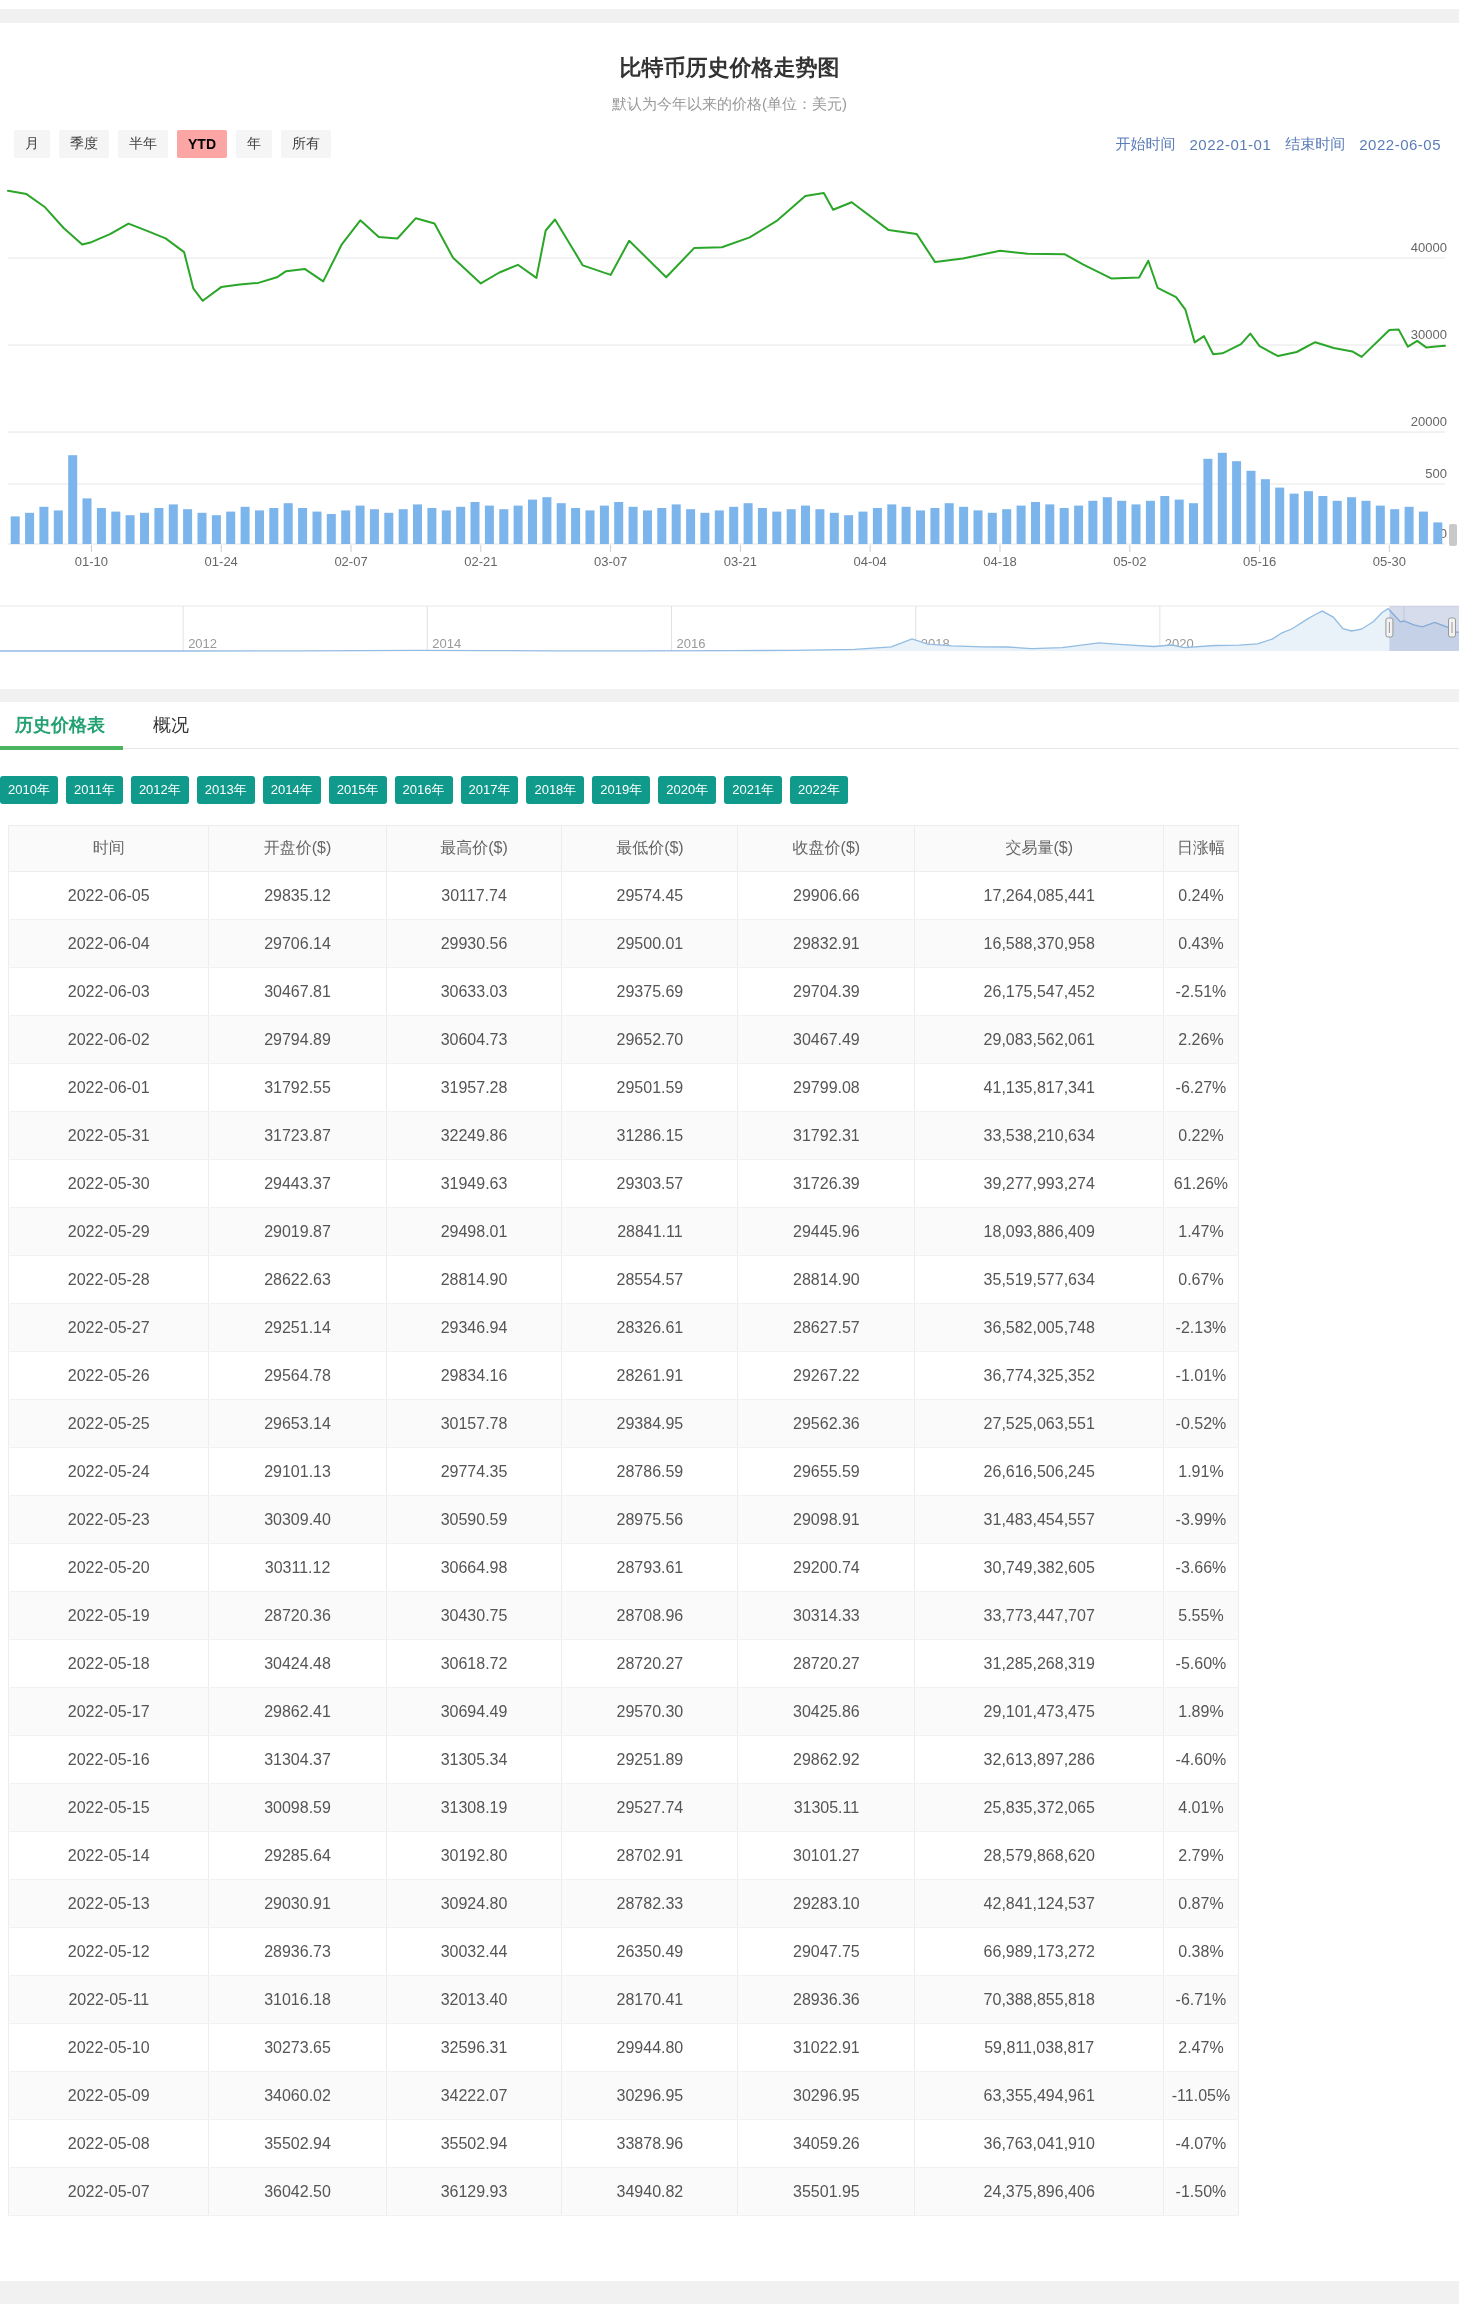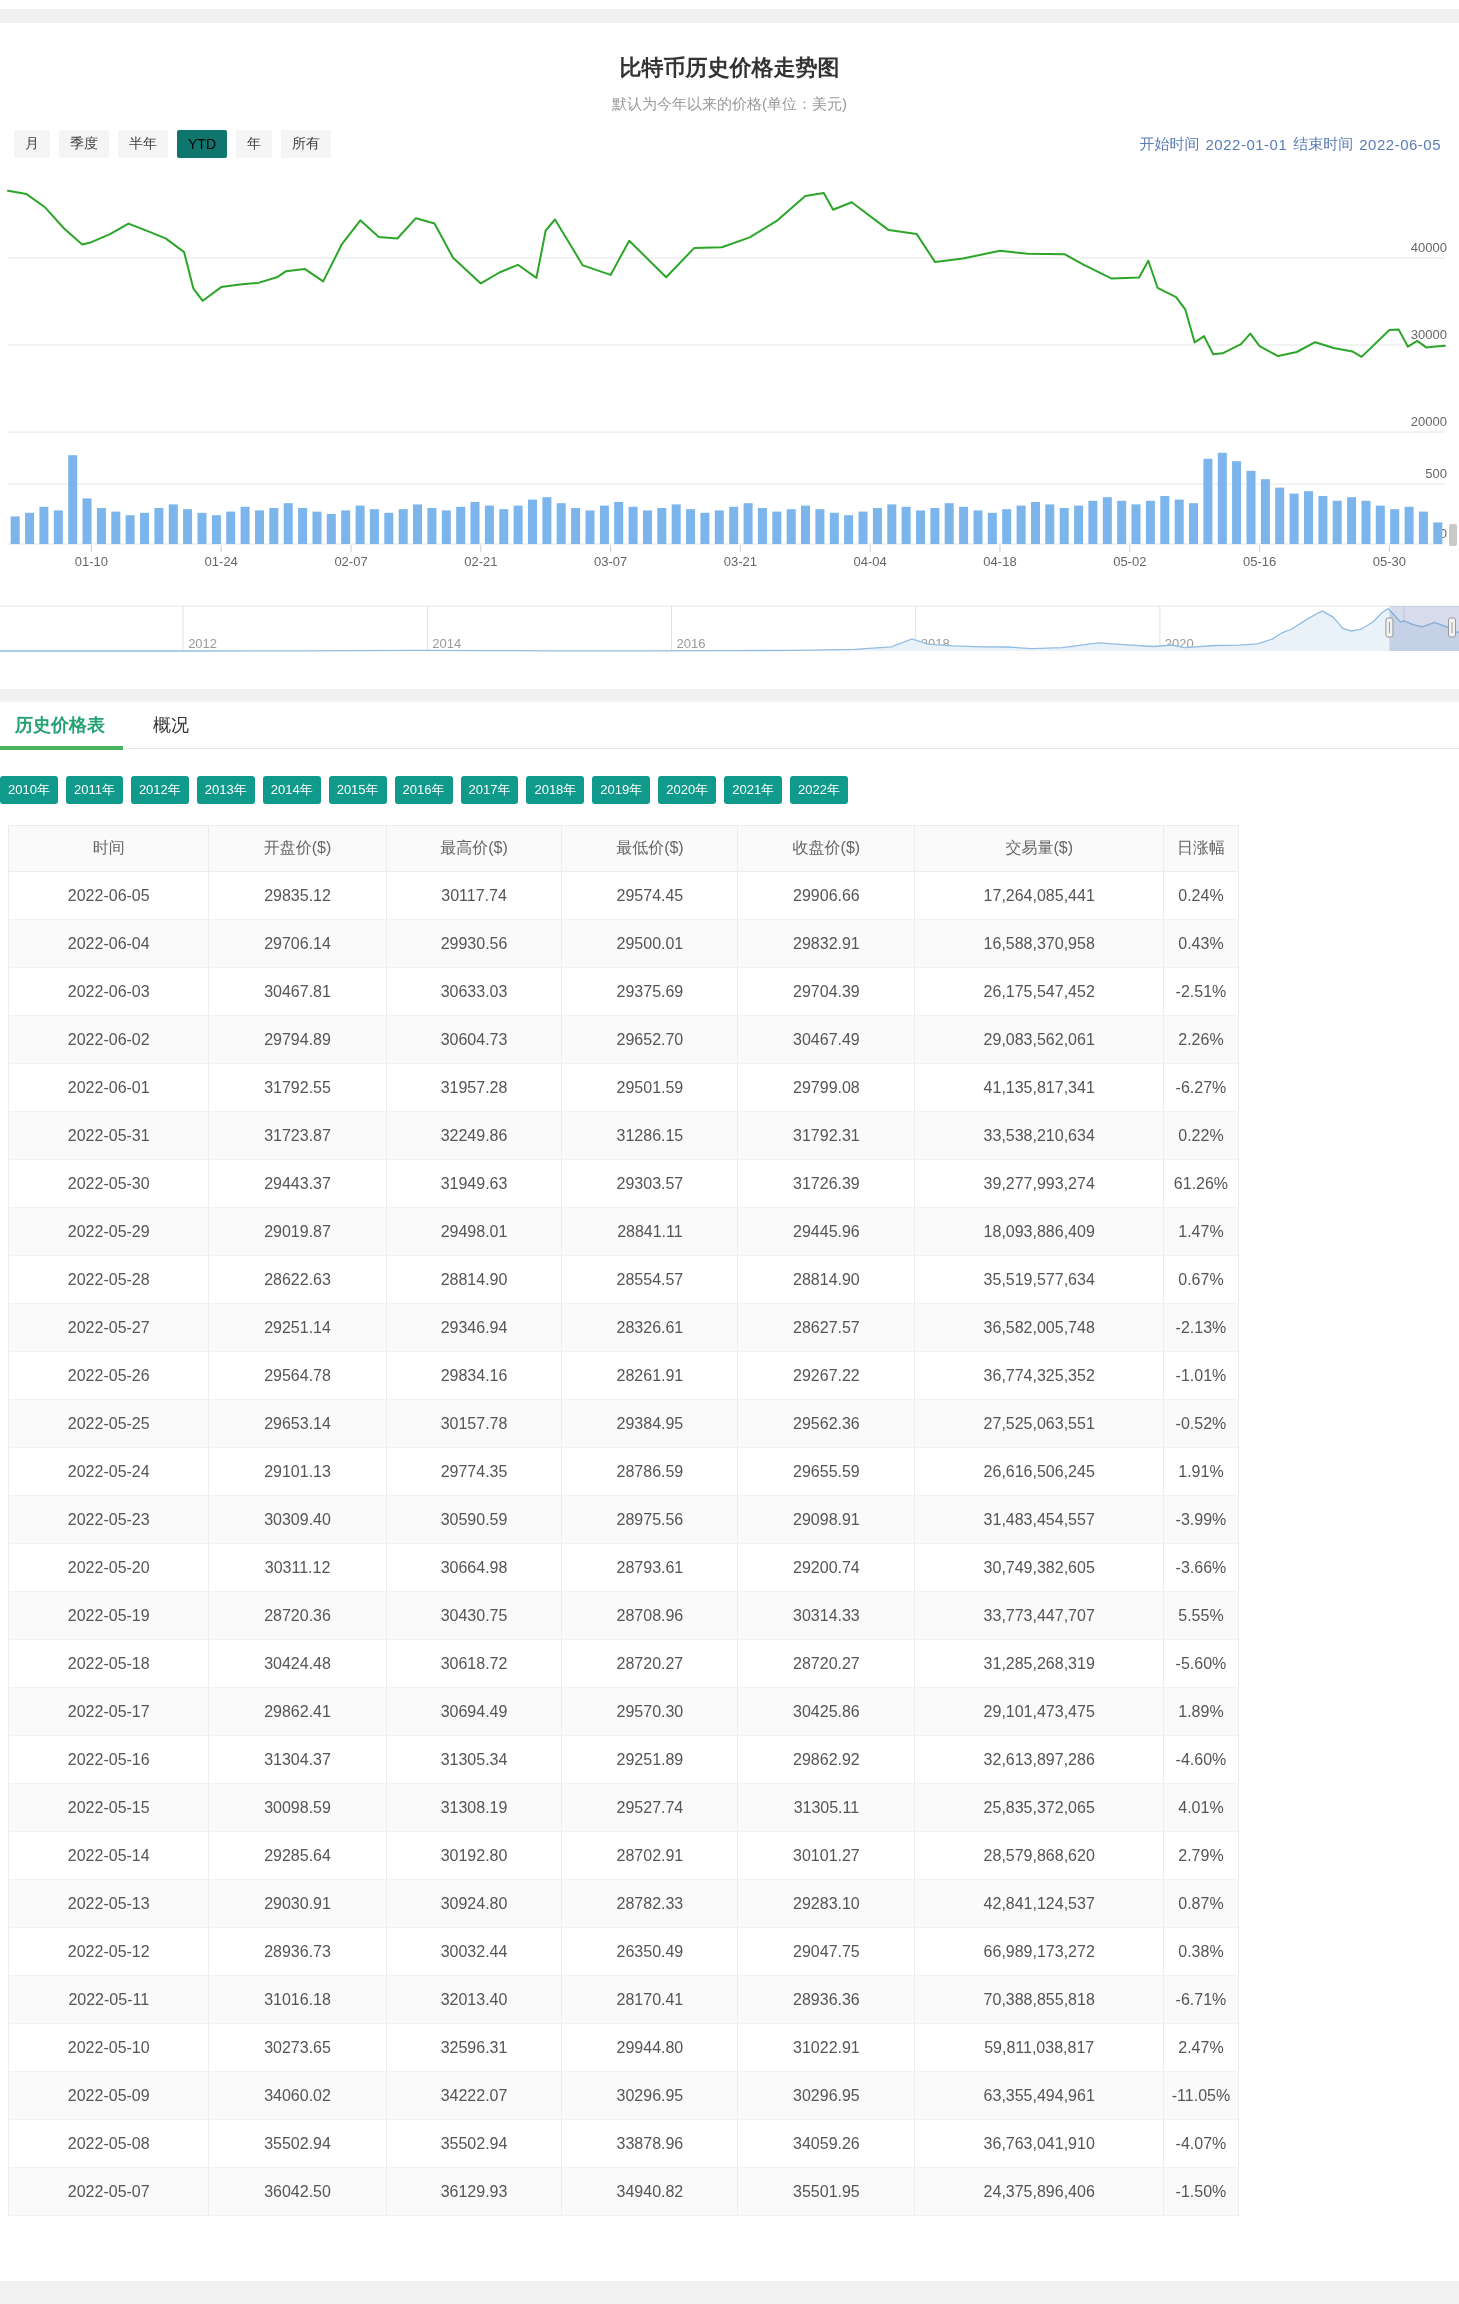--- a/index.html
+++ b/index.html
@@ -4,22 +4,22 @@
 <style>
   * { box-sizing: border-box; margin: 0; padding: 0; }
   html,body { width: 1459px; background: #fff; font-family: "Liberation Sans", "DejaVu Sans", sans-serif; color:#333; }
   body { position: relative; height: 2304px; overflow: hidden; }
   .top-strip { height: 14px; background: #f1f1f2; margin-top: 9px; }
   .page-title { text-align: center; font-size: 22px; font-weight: bold; color:#333; margin-top: 30px; }
   .page-subtitle { text-align: center; font-size: 15px; color: #9a9a9a; margin-top: 12px; }
   .toolbar { display:flex; justify-content: space-between; align-items: center; padding: 0 18px 0 14px; margin-top: 16px; }
   .period-group { display:flex; gap: 9px; }
   .period-btn { font-size: 14px; color:#404040; background:#f5f5f5; border:none; padding: 5px 11px; border-radius: 2px; cursor:pointer; font-family: inherit; }
-  .period-btn.active { background:#0f766e; color:#000; font-weight: normal; }
-  .date-range { font-size: 15px; color:#5a7cb8; display:flex; gap: 6px; align-items:center; }
+  .period-btn.active { background:#fca5a5; color:#000; font-weight: bold; }
+  .date-range { font-size: 15px; color:#5a7cb8; display:flex; gap: 14px; align-items:center; }
   .date-range .val { letter-spacing: .5px; cursor:pointer; }
   .chart-wrap { margin-top: 6px; }
   svg text { font-family: "Liberation Sans", "DejaVu Sans", sans-serif; }
   .nav-wrap { margin-top: 15px; }
   .section-strip { height: 13px; background:#f1f1f2; margin-top: 7px; }
   .tabs-row { position: relative; height: 47px; display:flex; align-items:center; border-bottom: 1px solid #e8e8e8; }
   .tab { font-size: 18px; cursor: pointer; }
   .tab-active { color: #23a173; font-weight: bold; margin-left: 15px; }
   .tab-plain { color:#333; margin-left: 48px; }
   .tab-underline { position:absolute; left:0; bottom:-2px; width:123px; height:4px; background:#4ab45e; }

